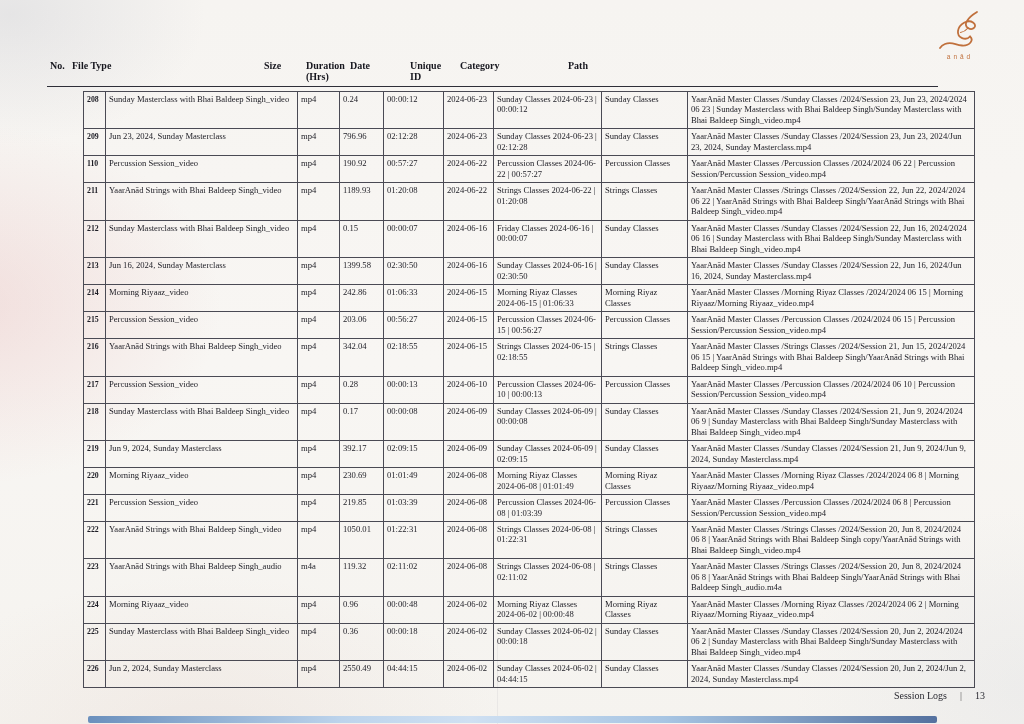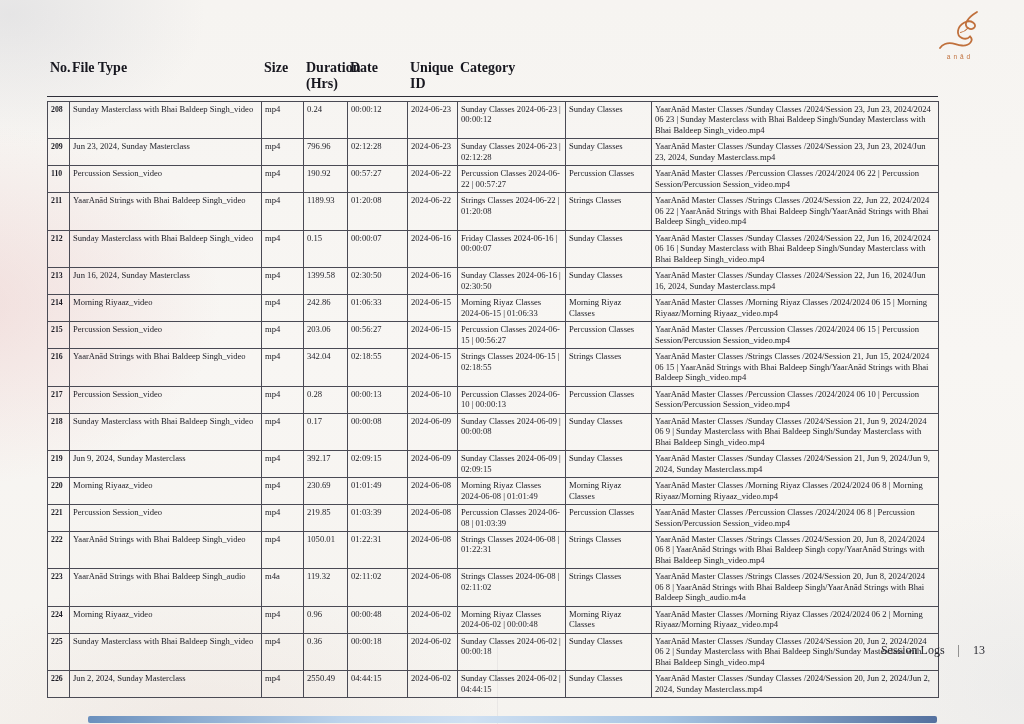--- a/index.html
+++ b/index.html
@@ -15,33 +15,33 @@
       linear-gradient(180deg,#f6f4f1 0%,#f8f6f3 50%,#f5f3ef 100%);
   }
   .crease{position:absolute;left:497px;top:640px;width:1px;height:84px;background:rgba(90,90,100,0.07);}
   
   .logo{position:absolute;top:10px;right:28px;width:72px;text-align:center;}
   .logo svg{display:block;margin:0 auto;}
   .logo-text{font-size:6.5px;letter-spacing:3px;color:#c0703c;margin-top:1px;font-family:"Liberation Sans",sans-serif;}
   
   .sheet{position:absolute;left:47px;top:60px;width:891px;}
   .thead{display:grid;grid-template-columns:22px 192px 42px 44px 60px 50px 108px 86px 287px;}
-  .thead span{font-size:14px;font-weight:bold;padding:0 3px 3px 3px;color:#17171f;}
+  .thead span{font-size:10px;font-weight:bold;padding:0 3px 3px 3px;color:#17171f;}
   .rule{border-top:1.1px solid #2e2e38;margin:1px 0 4px 0;}
-  table{table-layout:fixed;width:891px;border-collapse:collapse;}
+  table{table-layout:fixed;width:891px;border-collapse:collapse;margin-left:36px;}
   col.c0{width:22px}col.c1{width:192px}col.c2{width:42px}col.c3{width:44px}
   col.c4{width:60px}col.c5{width:50px}col.c6{width:108px}col.c7{width:86px}col.c8{width:287px}
   td{
     border:1px solid #4a4a54;vertical-align:top;
     font-size:8.6px;line-height:1.22;padding:2px 3px 3px 3px;
     word-wrap:break-word;color:#1c1c24;
   }
   td.no{font-size:7.8px;font-weight:bold;padding-top:3px;}
   
-  .footer{position:absolute;top:643px;right:39px;font-size:12px;color:#2a2a32;margin-left:30px;}
+  .footer{position:absolute;top:690px;right:39px;font-size:10px;color:#2a2a32;margin-left:30px;}
   .footer .sep{margin:0 13px;color:#555;}
   .bottom-bar{
     position:absolute;left:88px;bottom:1px;width:849px;height:7px;border-radius:2px;
     background:linear-gradient(90deg,#6b90bd 0%,#bdd4ec 30%,#cfe0f2 45%,#a7c5e3 68%,#54719f 100%);
   }
 </style>
 </head>
 <body>
 
 <div class="crease"></div>
@@ -59,20 +59,21 @@
 
 <div class="sheet">
   <div class="thead" id="thead">
       <span>No.</span>
       <span>File Type</span>
       <span>Size</span>
       <span>Duration (Hrs)</span>
       <span>Date</span>
       <span>Unique ID</span>
       <span>Category</span>
+      <span>Path</span>
     </div>
   <div class="rule"></div>
   <table>
     <colgroup>
       <col class="c0">
         <col class="c1">
         <col class="c2">
         <col class="c3">
         <col class="c4">
       <col class="c5">

